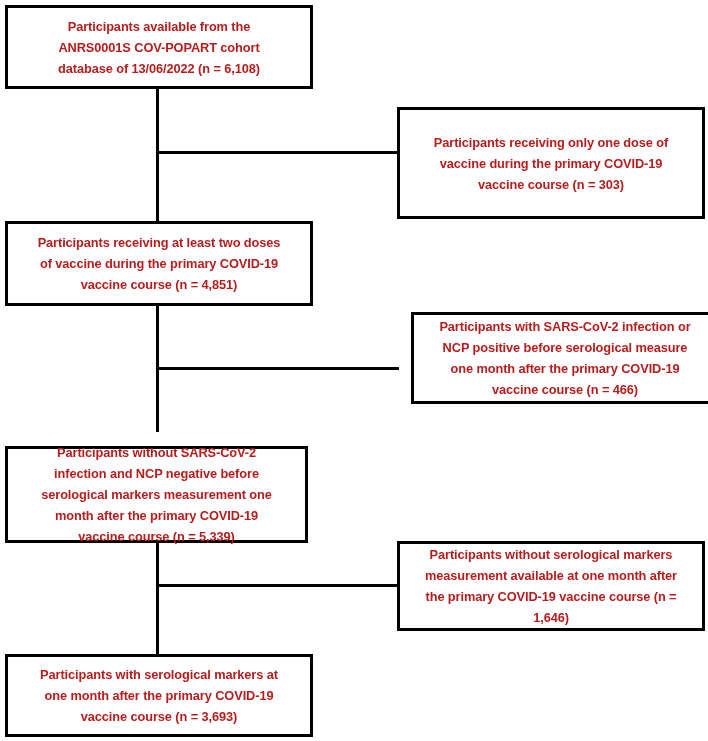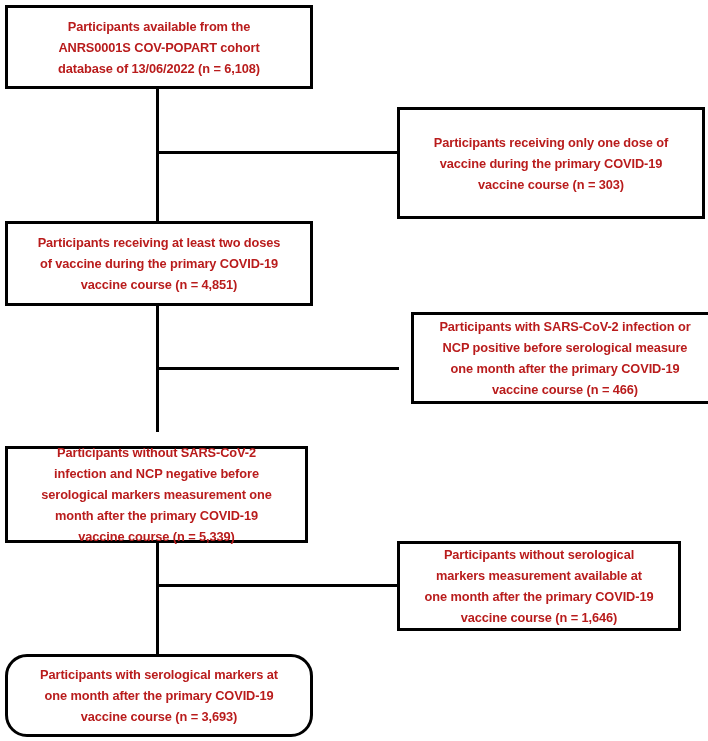--- a/index.html
+++ b/index.html
@@ -75,21 +75,21 @@
   </div>
 
   <div class="node" style="left:397px; top:312px; width:308px; height:92px;margin-left:14px;">
     <span class="node-text">Participants with SARS-CoV-2 infection or NCP positive before serological measure one month after the primary COVID-19 vaccine course (n = 466)</span>
   </div>
 
   <div class="node" style="left:5px; top:431px; width:303px; height:97px;margin-top:15px;">
     <span class="node-text">Participants without SARS-CoV-2 infection and NCP negative before serological markers measurement one month after the primary COVID-19 vaccine course (n = 5,339)</span>
   </div>
 
-  <div class="node" style="left:397px; top:541px; width:284px; height:90px;">
+  <div class="node" style="left:397px; top:541px; width:308px; height:90px;">
     <span class="node-text">Participants without serological markers measurement available at one month after the primary COVID-19 vaccine course (n = 1,646)</span>
   </div>
 
-  <div class="node" style="left:5px; top:654px; width:308px; height:83px;border-radius:22px;">
+  <div class="node" style="left:5px; top:654px; width:308px; height:83px;">
     <span class="node-text">Participants with serological markers at one month after the primary COVID-19 vaccine course (n = 3,693)</span>
   </div>
 
 </div>
 
 </body></html>

